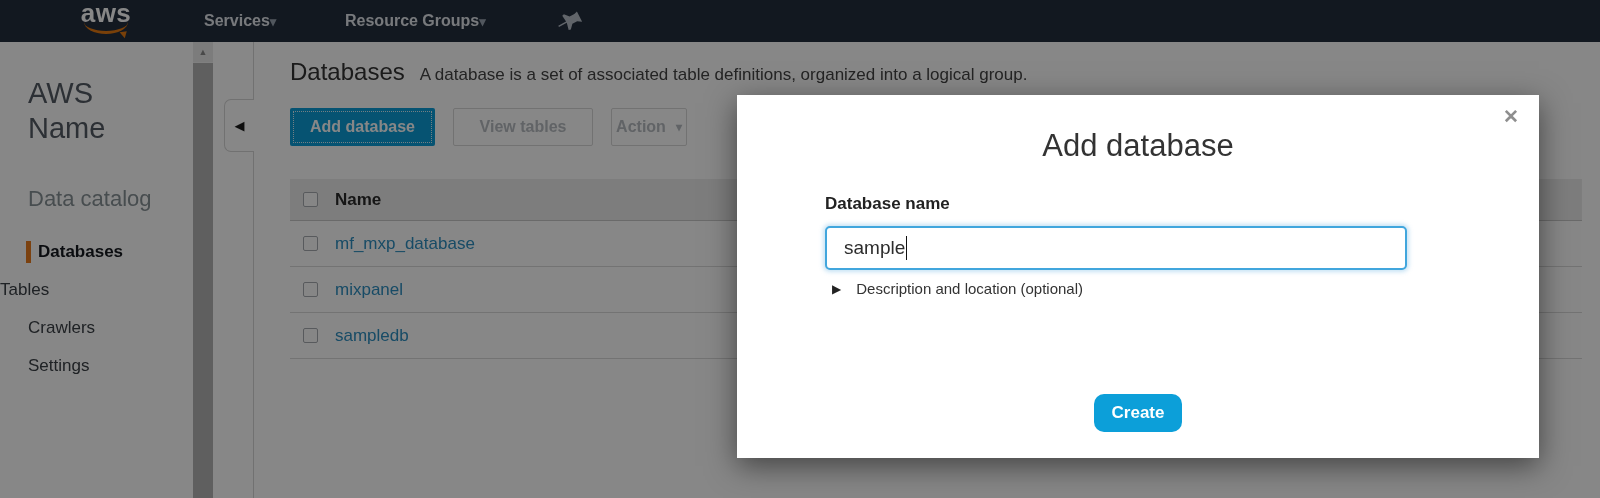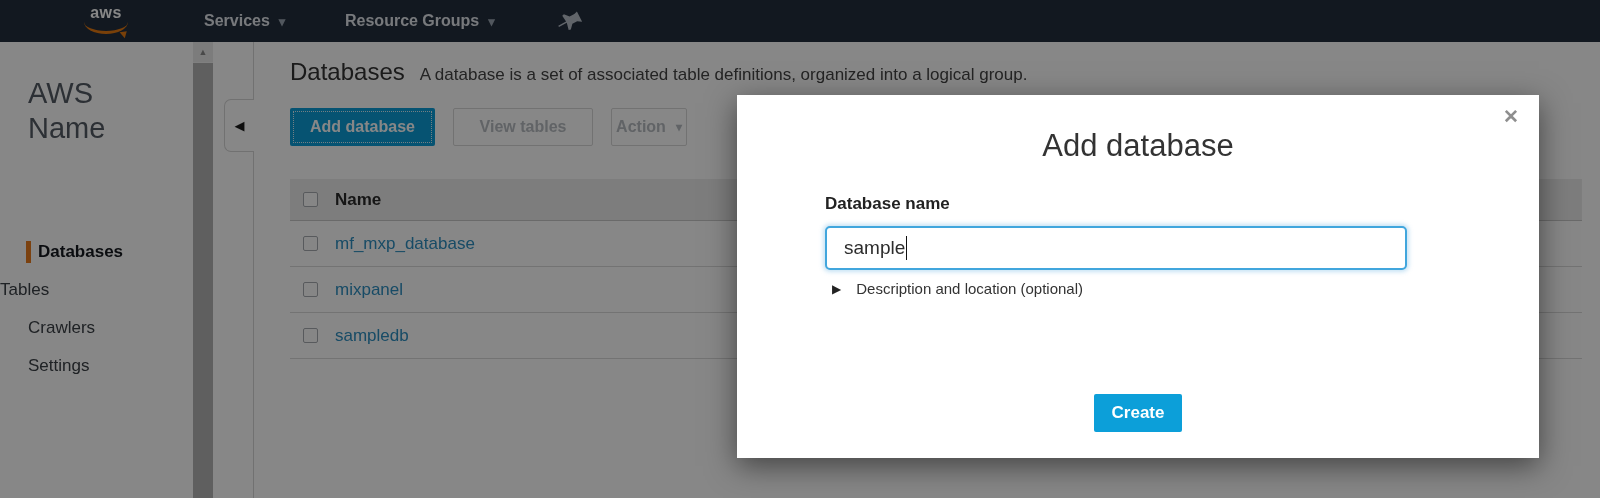--- a/index.html
+++ b/index.html
@@ -10,36 +10,36 @@
     position:relative;
   }
 
   
   .navbar {
     position:absolute; left:0; top:0; width:1600px; height:42px;
     background:#232f3e; display:flex; align-items:center; z-index:1;
   }
   .aws-logo { position:absolute; left:76px; top:2px; width:60px; height:38px; }
   .aws-logo .aws-text {
-    color:#ffffff; font-size:16px; font-weight:bold; letter-spacing:.5px;
+    color:#ffffff; font-size:26px; font-weight:bold; letter-spacing:.5px;
     line-height:22px; display:block; text-align:center;
   }
   .aws-smile {
     display:block; margin:-2px auto 0 auto; width:44px; height:12px;
     border-bottom:3px solid #e47911; border-radius:0 0 50% 50%/0 0 100% 100%;
     position:relative;
   }
   .aws-smile::after {
     content:""; position:absolute; right:-3px; bottom:-5px;
     border:4px solid transparent; border-left:6px solid #e47911;
     transform:rotate(-40deg);
   }
   .nav-item {
     color:#e1e4ea; font-size:16px; font-weight:bold;
-    display:flex; align-items:center; gap:9px; cursor:pointer;
+    display:flex; align-items:center; cursor:pointer;
   }
   .nav-item .nav-caret { color:#9aa5b1; font-size:13px; }
   .nav-services { position:absolute; left:204px; }
   .nav-resource-groups { position:absolute; left:345px; }
   .nav-pin { position:absolute; left:558px; top:8px; width:26px; height:26px; }
   .nav-pin svg { width:26px; height:26px; fill:#b8bfc9; transform:rotate(18deg); }
 
   
   .sidebar {
     position:absolute; left:0; top:42px; width:213px; height:456px;
@@ -170,21 +170,21 @@
   }
   .collapse-row {
     position:absolute; left:95px; top:185px;
     display:flex; align-items:center; gap:15px; cursor:pointer;
   }
   .collapse-row .disclosure { font-size:12px; color:#222222; }
   .collapse-row .collapse-label { font-size:15px; color:#333333; }
   .create-btn {
     position:absolute; left:50%; transform:translateX(-50%); top:299px;
     width:88px; height:38px; background:#0c9fd9; color:#ffffff;
-    border:none; border-radius:2px; font-size:17px; font-weight:bold;
+    border:none; border-radius:10px; font-size:17px; font-weight:bold;
     font-family:"Liberation Sans", sans-serif; cursor:pointer;
   }
 </style>
 </head>
 <body>
 
 <div class="navbar">
   <div class="aws-logo">
     <span class="aws-text">aws</span>
     <span class="aws-smile"></span>
@@ -199,20 +199,21 @@
   </div>
   <div class="nav-pin">
     <svg viewBox="0 0 24 24">
         <path d="M14.5 2 L22 9.5 L17.5 10.5 L14 14 L14.3 19.5 L12.5 20.5 L8.8 14.8 L3.2 20.8 L2.2 19.8 L7.8 13.8 L2.8 9.8 L3.8 8 L9.5 8.5 L13 5 Z"></path>
       </svg>
   </div>
 </div>
 
 <div class="sidebar">
   <div class="sidebar-title">AWS Name</div>
+  <div class="sidebar-section">Data catalog</div>
   <ul class="side-nav">
     <li class="side-item indent-1 active">
       <span class="active-bar"></span>
       <span>Databases</span>
     </li>
     <li class="side-item indent-2">
       <span>Tables</span>
     </li>
     <li class="side-item indent-0">
       <span>Crawlers</span>

